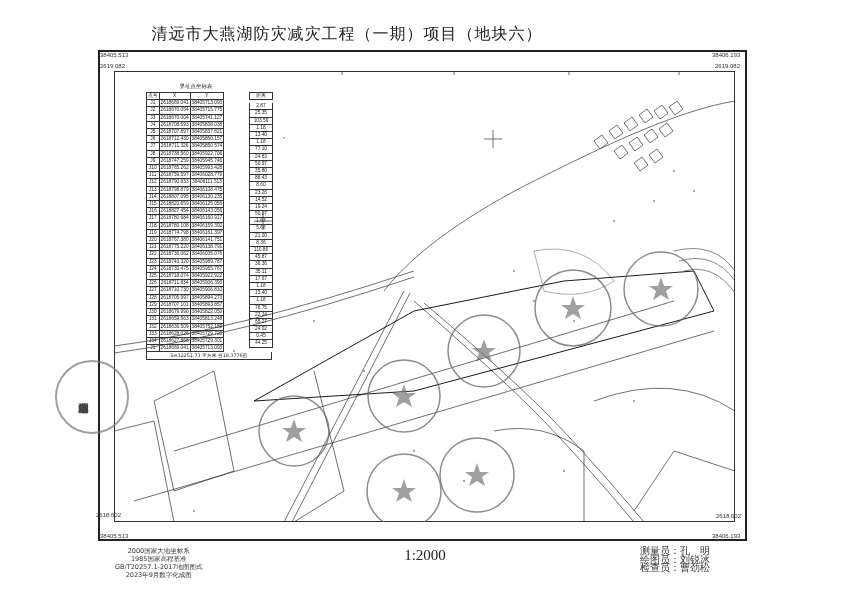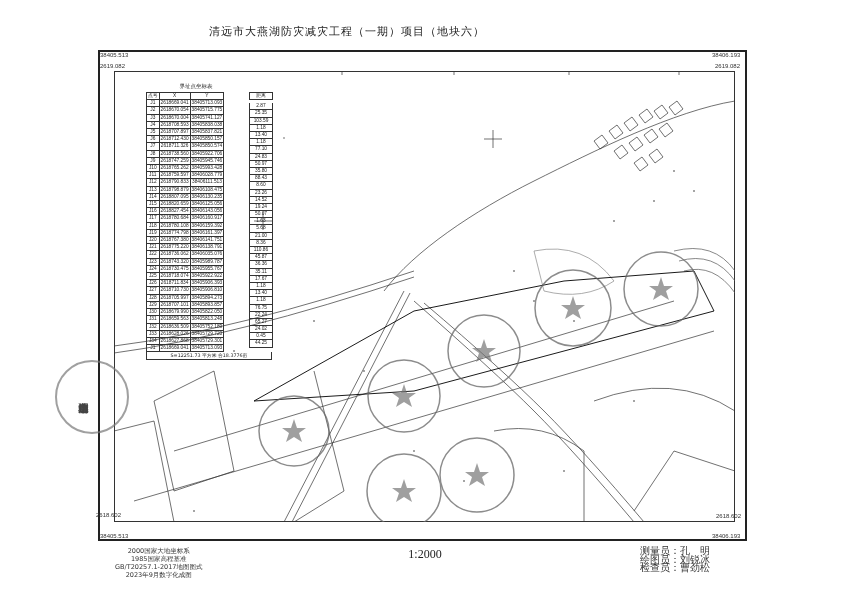--- a/index.html
+++ b/index.html
@@ -1,31 +1,31 @@
 <!DOCTYPE html>
 <html><head>
 <meta charset="utf-8">
 <style>
   body { margin:0; width:850px; height:601px; background:#fff; position:relative; overflow:hidden; font-family:"DejaVu Sans", sans-serif; color:#222; }
-  .title { position:absolute; left:0; width:694px; top:24px; text-align:center; font-size:11px; letter-spacing:1px; color:#222; }
+  .title { position:absolute; left:0; width:694px; top:24px; text-align:center; font-size:16px; letter-spacing:1px; color:#222; }
   .frame-outer { position:absolute; left:98px; top:50px; width:649px; height:491px; border:2px solid #222; box-sizing:border-box; }
   .frame-inner { position:absolute; left:114px; top:71px; width:621px; height:451px; border:1px solid #333; box-sizing:border-box; }
   .corner { position:absolute; font-size:6px; color:#333; font-family:"Liberation Sans", sans-serif; }
   .map { position:absolute; left:114px; top:71px; width:621px; height:451px; overflow:hidden; }
   .table-wrap { position:absolute; left:146px; top:83px; width:100px; }
   .tbl-title { text-align:center; font-size:5.5px; margin-bottom:2px; }
   table { border-collapse:collapse; font-size:4.8px; font-family:"Liberation Sans", sans-serif; }
   td, th { border:0.5px solid #333; padding:0 1px; height:6.2px; line-height:6.2px; text-align:center; white-space:nowrap; font-weight:normal; }
   .dist-col { position:absolute; left:103px; top:9px; font-size:4.8px; font-family:"Liberation Sans", sans-serif; }
   .dist-col div { border:0.5px solid #333; border-top:none; height:6.2px; line-height:6.2px; width:22px; text-align:center; }
   .area-row { border:0.5px solid #333; border-top:none; font-size:4.8px; text-align:center; height:7px; line-height:7px; width:124px; }
   .stamp-left { position:absolute; left:55px; top:360px; width:70px; height:70px; border:2px solid #777; border-radius:50%; opacity:0.7; }
   .vert-text { position:absolute; left:75px; top:395px; width:14px; font-size:10px; line-height:12px; color:#444; writing-mode:vertical-rl; }
   .footer-left { position:absolute; left:115px; top:547px; font-size:6.5px; line-height:8px; color:#333;text-align:center; }
-  .scale { position:absolute; left:0; width:850px; top:547px; text-align:center; font-size:12px; font-family:"Liberation Serif", serif; }
+  .scale { position:absolute; left:0; width:850px; top:547px; text-align:center; font-size:15px; font-family:"Liberation Serif", serif; }
   .footer-right { position:absolute; left:640px; top:547px; font-size:10px; line-height:8.5px; color:#333;text-align:right; }
 </style>
 </head>
 <body>
 
 <div class="title">清远市大燕湖防灾减灾工程（一期）项目（地块六）</div>
 
 <div class="frame-outer"></div>
 <div class="frame-inner"></div>
 

